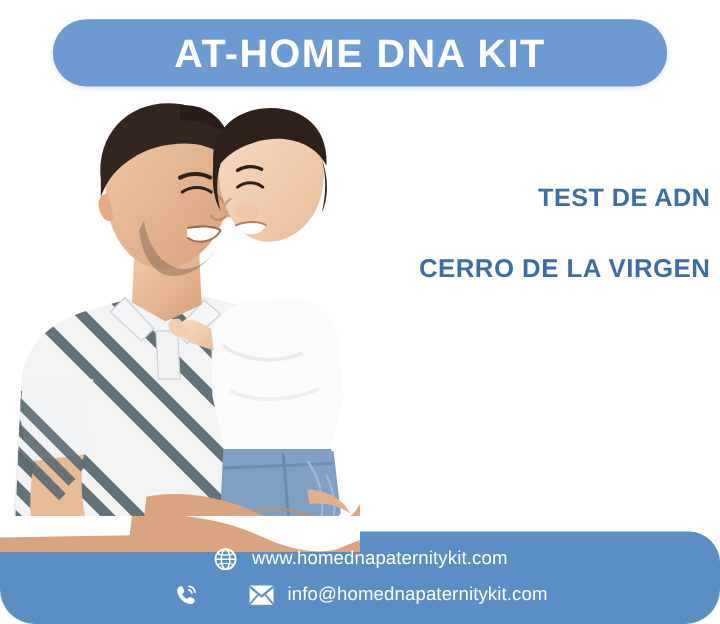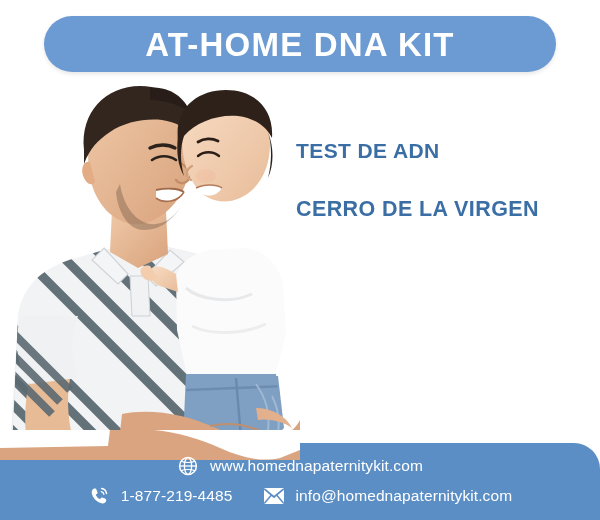--- a/index.html
+++ b/index.html
@@ -9,20 +9,21 @@
   }
   body {
     font-family: "Liberation Sans", sans-serif;
   }
   .poster {
     position: relative;
     width: 600px;
     height: 520px;
     background: #ffffff;
     overflow: hidden;
+    border-radius: 29px;
   }
 
   
   .header-pill {
     position: absolute;
     left: 44px;
     top: 16px;
     width: 512px;
     height: 56px;
     background: #6b9bd2;
@@ -51,23 +52,23 @@
     height: 372px;
     overflow: hidden;
     background: #ffffff;
   }
   .photo-wrap svg { display: block; }
 
   
   .headline-block {
     position: absolute;
     left: 296px;
-    top: 140px;
+    top: 155px;
     width: 296px;
-    text-align: left;
+    text-align: right;
   }
   .headline-line {
     color: #3a6ea5;
     font-size: 21px;
     font-weight: bold;
     letter-spacing: 0.4px;
     line-height: 1;
     white-space: nowrap;
     font-family: "Liberation Sans", sans-serif;
   }
@@ -320,21 +321,20 @@
         <svg width="20" height="20" viewBox="0 0 20 20" xmlns="http://www.w3.org/2000/svg" aria-hidden="true">
           <path d="M5.2 2.6 C6.4 2.2 7.1 2.8 7.5 3.8 L8.4 6 C8.8 7 8.5 7.6 7.7 8.1
                    L6.8 8.7 C7.3 10.5 9.2 12.5 11.1 13.2 L11.7 12.3
                    C12.2 11.5 12.9 11.3 13.8 11.7 L16 12.6 C17 13.1 17.5 13.8 17.1 15
                    C16.6 16.5 15.3 17.5 13.7 17.4 C8.2 17 3 11.8 2.7 6.3
                    C2.6 4.7 3.7 3.2 5.2 2.6 Z" fill="#ffffff"></path>
           <path d="M12.6 2.6 C15.2 3 17.1 5 17.5 7.5" fill="none" stroke="#ffffff" stroke-width="1.5" stroke-linecap="round"></path>
           <path d="M12.3 5.6 C13.7 5.9 14.6 6.9 14.8 8.2" fill="none" stroke="#ffffff" stroke-width="1.4" stroke-linecap="round"></path>
         </svg>
       </span>
-      <span class="footer-text">1-877-219-4485</span>
     </div>
 
     <div class="footer-item">
       <span class="footer-icon">
         <svg width="22" height="18" viewBox="0 0 22 18" xmlns="http://www.w3.org/2000/svg" aria-hidden="true">
           <path d="M1 2.4 C1 1.6 1.6 1 2.4 1 L19.6 1 C20.4 1 21 1.6 21 2.4 L21 15.6
                    C21 16.4 20.4 17 19.6 17 L2.4 17 C1.6 17 1 16.4 1 15.6 Z" fill="#ffffff"></path>
           <path d="M1.8 2.4 L11 10 L20.2 2.4" fill="none" stroke="#5b8ec4" stroke-width="1.8" stroke-linecap="round" stroke-linejoin="round"></path>
           <path d="M1.8 15.8 L8 8.6 M20.2 15.8 L14 8.6" fill="none" stroke="#5b8ec4" stroke-width="1.5" stroke-linecap="round"></path>
         </svg>

